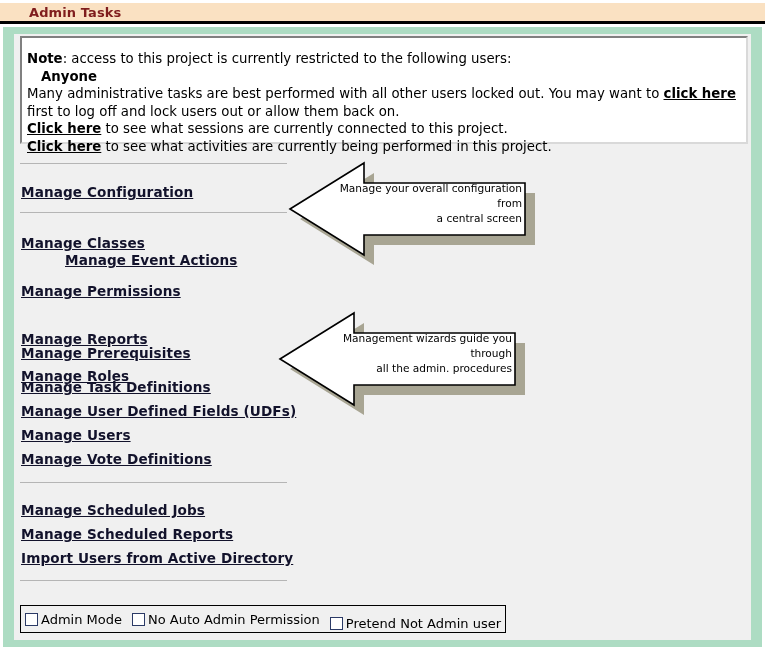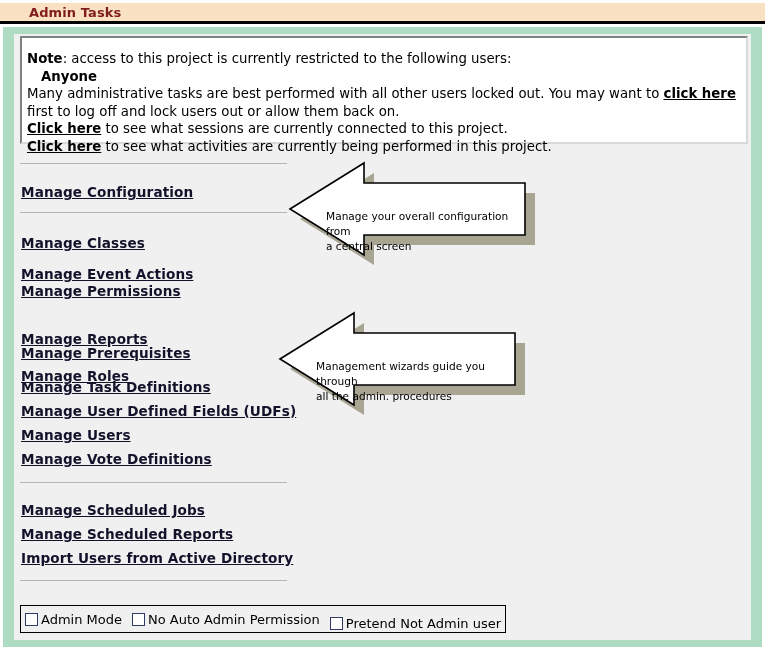--- a/index.html
+++ b/index.html
@@ -124,25 +124,24 @@
     position: absolute;
     width: 240px;
     height: 88px;
   }
   .callout svg { display: block; }
   .callout-text {
     position: absolute;
     left: 38px;
     top: 24px;
     width: 196px;
-    text-align: left;
+    text-align: right;
     font-size: 10.6px;
     color: #000000;
     line-height: 15px;
-    margin-top: 28px;
   }
 
   
   .checkbar {
     position: absolute;
     left: 6px;
     top: 571px;
     height: 28px;
     border: 1px solid #000000;
     background: #f0f0f0;
@@ -193,21 +192,21 @@
       <div class="ln"><a class="lnk">Click here</a><span> to see what activities are currently being performed in this project.</span></div>
     </div>
 
     <div id="dyn">
         <hr class="sep" style="top: 129px;">
         <hr class="sep" style="top: 178px;">
         <hr class="sep" style="top: 448px;">
         <hr class="sep" style="top: 546px;">
         <a class="tasklink" style="top: 150px;">Manage Configuration</a>
         <a class="tasklink" style="top: 201px;">Manage Classes</a>
-        <a class="tasklink" style="top: 232px;">Manage Event Actions</a>
+        <a class="tasklink" style="top: 218px; margin-left: 44px;">Manage Event Actions</a>
         <a class="tasklink" style="top: 249px;">Manage Permissions</a>
         <a class="tasklink" style="top: 273px; margin-top: 38px;">Manage Prerequisites</a>
         <a class="tasklink" style="top: 297px;">Manage Reports</a>
         <a class="tasklink" style="top: 334px;">Manage Roles</a>
         <a class="tasklink" style="top: 345px;">Manage Task Definitions</a>
         <a class="tasklink" style="top: 369px;">Manage User Defined Fields (UDFs)</a>
         <a class="tasklink" style="top: 393px;">Manage Users</a>
         <a class="tasklink" style="top: 417px;">Manage Vote Definitions</a>
         <a class="tasklink" style="top: 468px;">Manage Scheduled Jobs</a>
         <a class="tasklink" style="top: 492px;">Manage Scheduled Reports</a>

